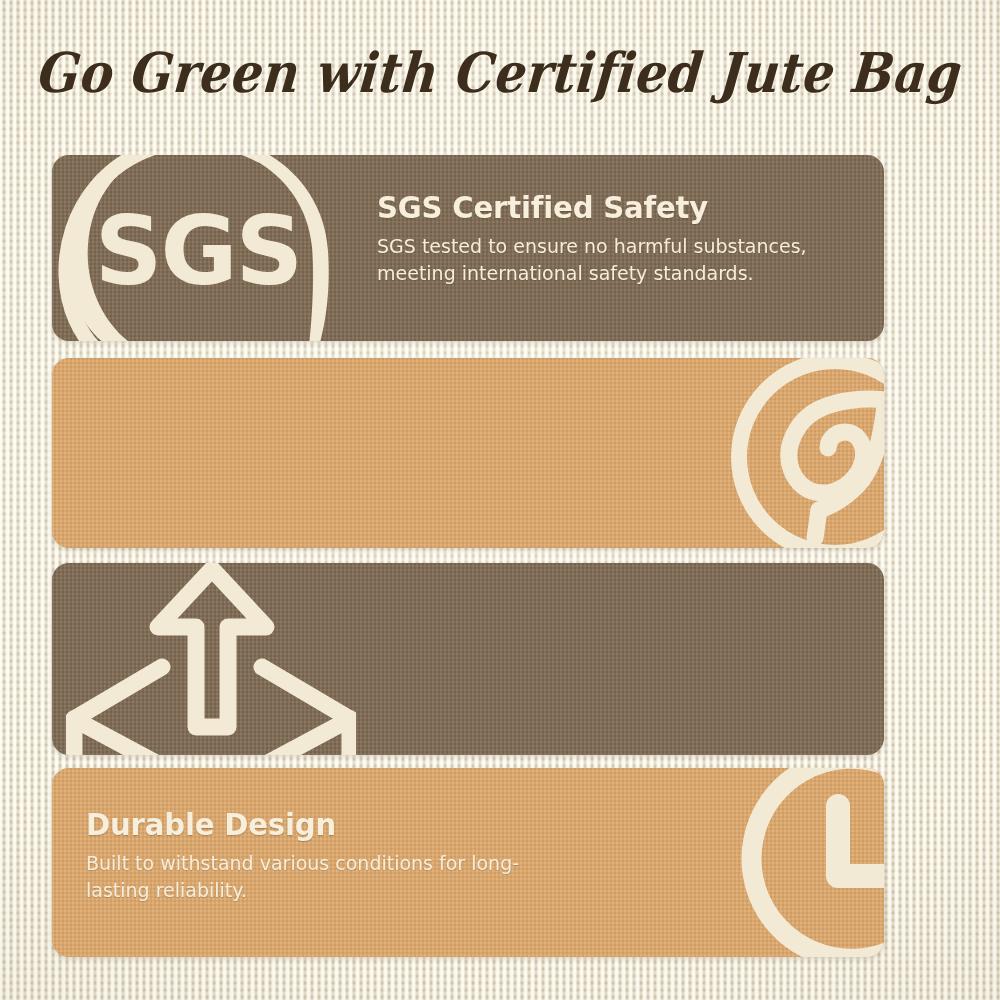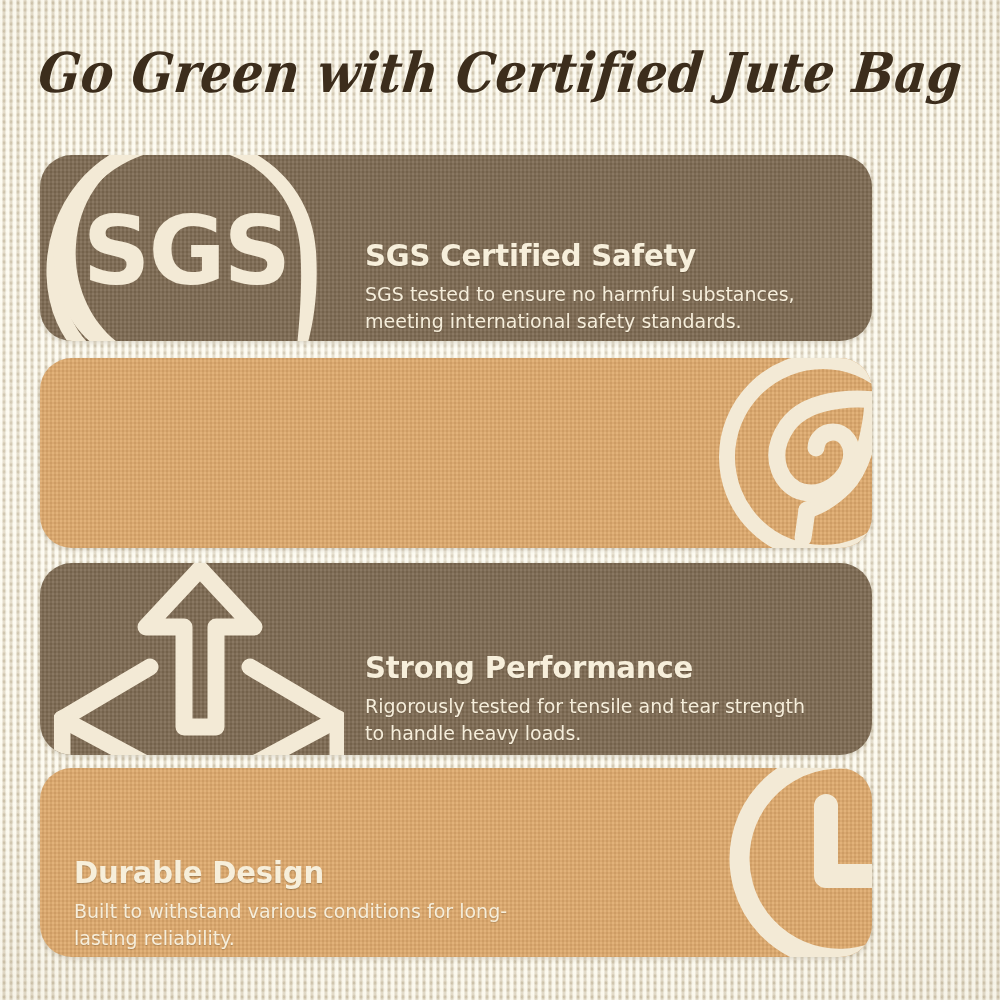--- a/index.html
+++ b/index.html
@@ -69,23 +69,23 @@
     letter-spacing: 0.5px;
     color: #3c2d1c;
     transform: skewX(-6deg) scaleY(1.12);
     text-shadow: 1px 1px 0 rgba(255,252,240,0.45);
     white-space: nowrap;
   }
 
   
   .card {
     position: absolute;
-    left: 40px;
+    left: 52px;
     width: 832px;
-    border-radius: 32px;
+    border-radius: 17px;
     overflow: hidden;
     box-shadow: 0 2px 5px rgba(90,70,45,0.18);
   }
   .card .card-tex {
     position: absolute;
     inset: 0;
     background-image:
       repeating-linear-gradient(90deg, rgba(255,255,255,0.055) 0 2px, rgba(0,0,0,0.045) 2px 4px),
       repeating-linear-gradient(0deg, rgba(255,255,255,0.045) 0 2px, rgba(0,0,0,0.035) 2px 4px);
     background-size: 4px 4px, 4px 4px;
@@ -102,21 +102,20 @@
   .card-inner {
     position: relative;
     width: 100%;
     height: 100%;
     z-index: 2;
   }
 
   
   .txt {
     position: absolute;
-    margin-top: 48px;
   }
   .txt.right-side { left: 325px; right: 30px; }
   .txt.left-side  { left: 34px;  right: 300px; }
 
   .card-title {
     margin: 0 0 9px 0;
     font-family: "DejaVu Sans", sans-serif;
     font-weight: 700;
     font-size: 31px;
     line-height: 1.05;
@@ -221,24 +220,20 @@
           <path d="M130,170 L130,70 L92,70 L146,12 L200,70 L162,70 L162,170 Z" fill="none" stroke="#f3ead6" stroke-width="17" stroke-linejoin="round"></path>
 
           <path d="M96,110 L8,162" fill="none" stroke="#f3ead6" stroke-width="17" stroke-linecap="round"></path>
           <path d="M196,110 L284,162" fill="none" stroke="#f3ead6" stroke-width="17" stroke-linecap="round"></path>
           <path d="M8,162 L146,236 L284,162" fill="none" stroke="#f3ead6" stroke-width="17" stroke-linecap="round" stroke-linejoin="round"></path>
           <path d="M8,162 L8,212" fill="none" stroke="#f3ead6" stroke-width="17" stroke-linecap="round"></path>
           <path d="M284,162 L284,212" fill="none" stroke="#f3ead6" stroke-width="17" stroke-linecap="round"></path>
         </svg>
       </div>
 
-      <div class="txt right-side" style="top:40px;">
-        <h2 class="card-title">Strong Performance</h2>
-        <p class="card-desc">Rigorously tested for tensile and tear strength to handle heavy loads.</p>
-      </div>
 
     </div>
   </div>
 
   <div class="card tan" id="card4">
     <div class="card-tex"></div>
     <div class="card-inner">
 
       <div class="icon-box" id="icon-clock">
         <svg viewBox="0 0 300 218" width="300" height="218" aria-hidden="true">

